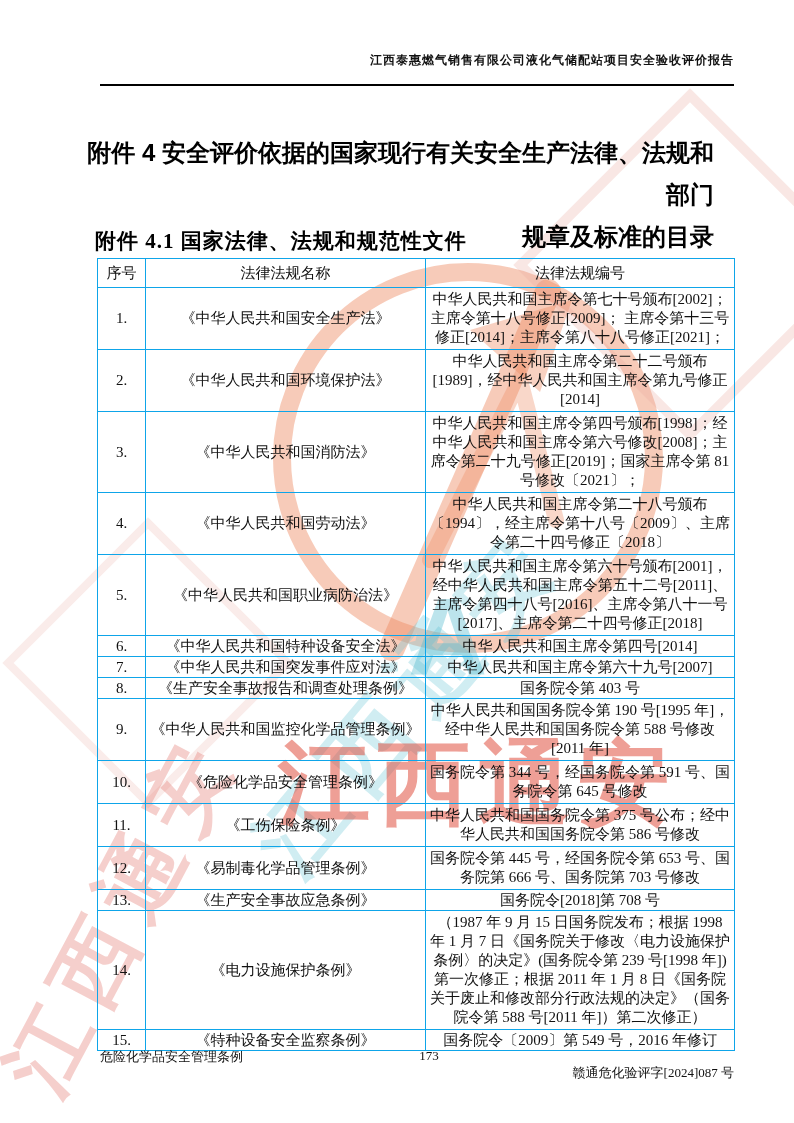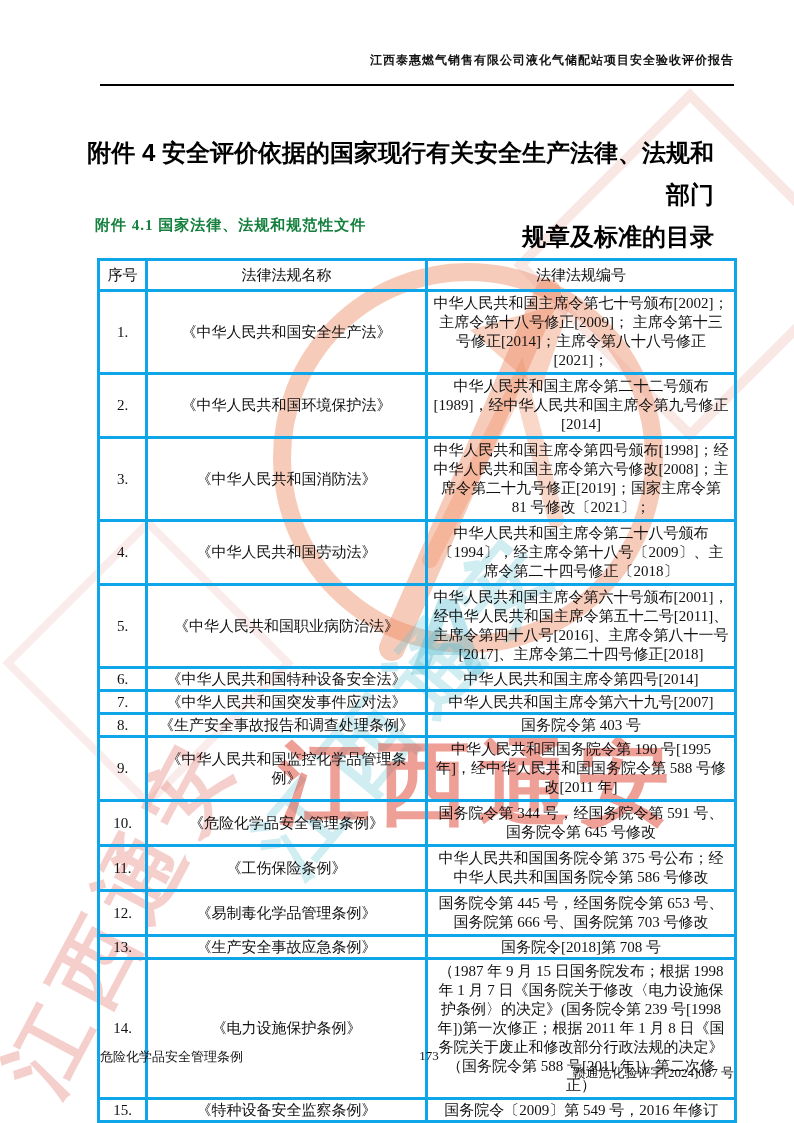--- a/index.html
+++ b/index.html
@@ -10,27 +10,27 @@
   }
   .content{position:relative;z-index:1;}
   
   .doc-header{position:absolute;top:52px;left:60px;width:674px;text-align:right;
     font-size:12px;font-weight:bold;letter-spacing:1px;}
   .header-rule{position:absolute;top:84px;left:100px;width:634px;height:2px;background:#000;}
   
   .main-title{position:absolute;top:132px;left:80px;width:634px;text-align:right;
     font-family:"Liberation Sans","DejaVu Sans",sans-serif;
     font-size:24px;font-weight:bold;line-height:42px;color:#000;}
-  .sub-title{position:absolute;top:216px;left:95px;width:640px;
-    font-size:15px;font-weight:bold;color:#15803d;letter-spacing:1px;}
+  .sub-title{position:absolute;top:227px;left:95px;width:640px;
+    font-size:21px;font-weight:bold;color:#000000;letter-spacing:1px;}
   
   .law-table{position:absolute;top:258px;left:97px;width:637px;
     border-collapse:collapse;table-layout:fixed;background:transparent;}
   .law-table th,.law-table td{
-    border:3px solid #0ea5e9;font-size:15px;font-weight:normal;
+    border:1px solid #0ea5e9;font-size:15px;font-weight:normal;
     text-align:center;vertical-align:middle;padding:2px 4px;line-height:19px;}
   .law-table th{height:24px;}
   .col-no{width:48px;}
   .col-name{width:280px;}
   .col-ref{width:309px;}
   .law-table td.one-line{height:20px;padding:0 4px;}
   
   .doc-footer{position:absolute;top:1048px;left:100px;width:634px;font-size:13px;}
   .footer-left{position:absolute;left:0;top:0;}
   .footer-center{position:absolute;left:12px;width:100%;text-align:center;top:0;}

